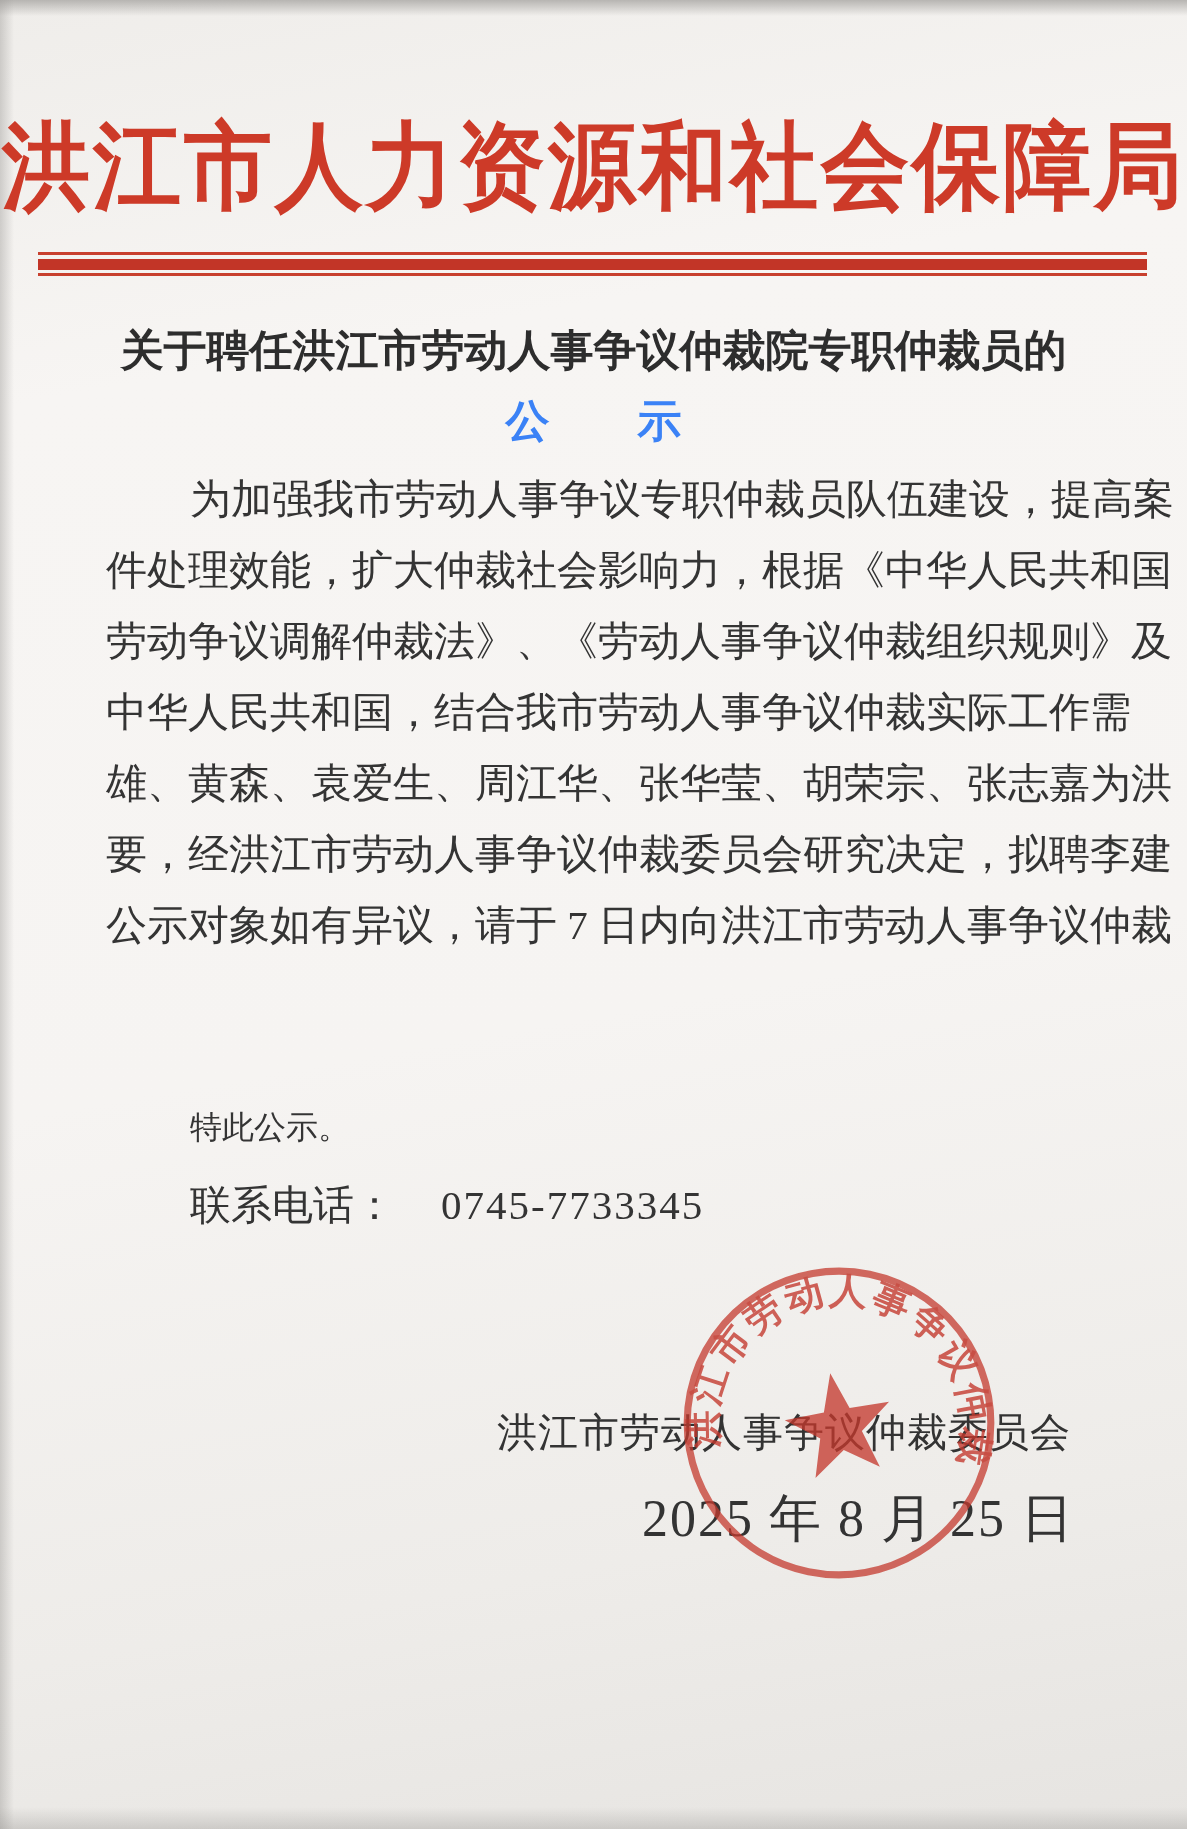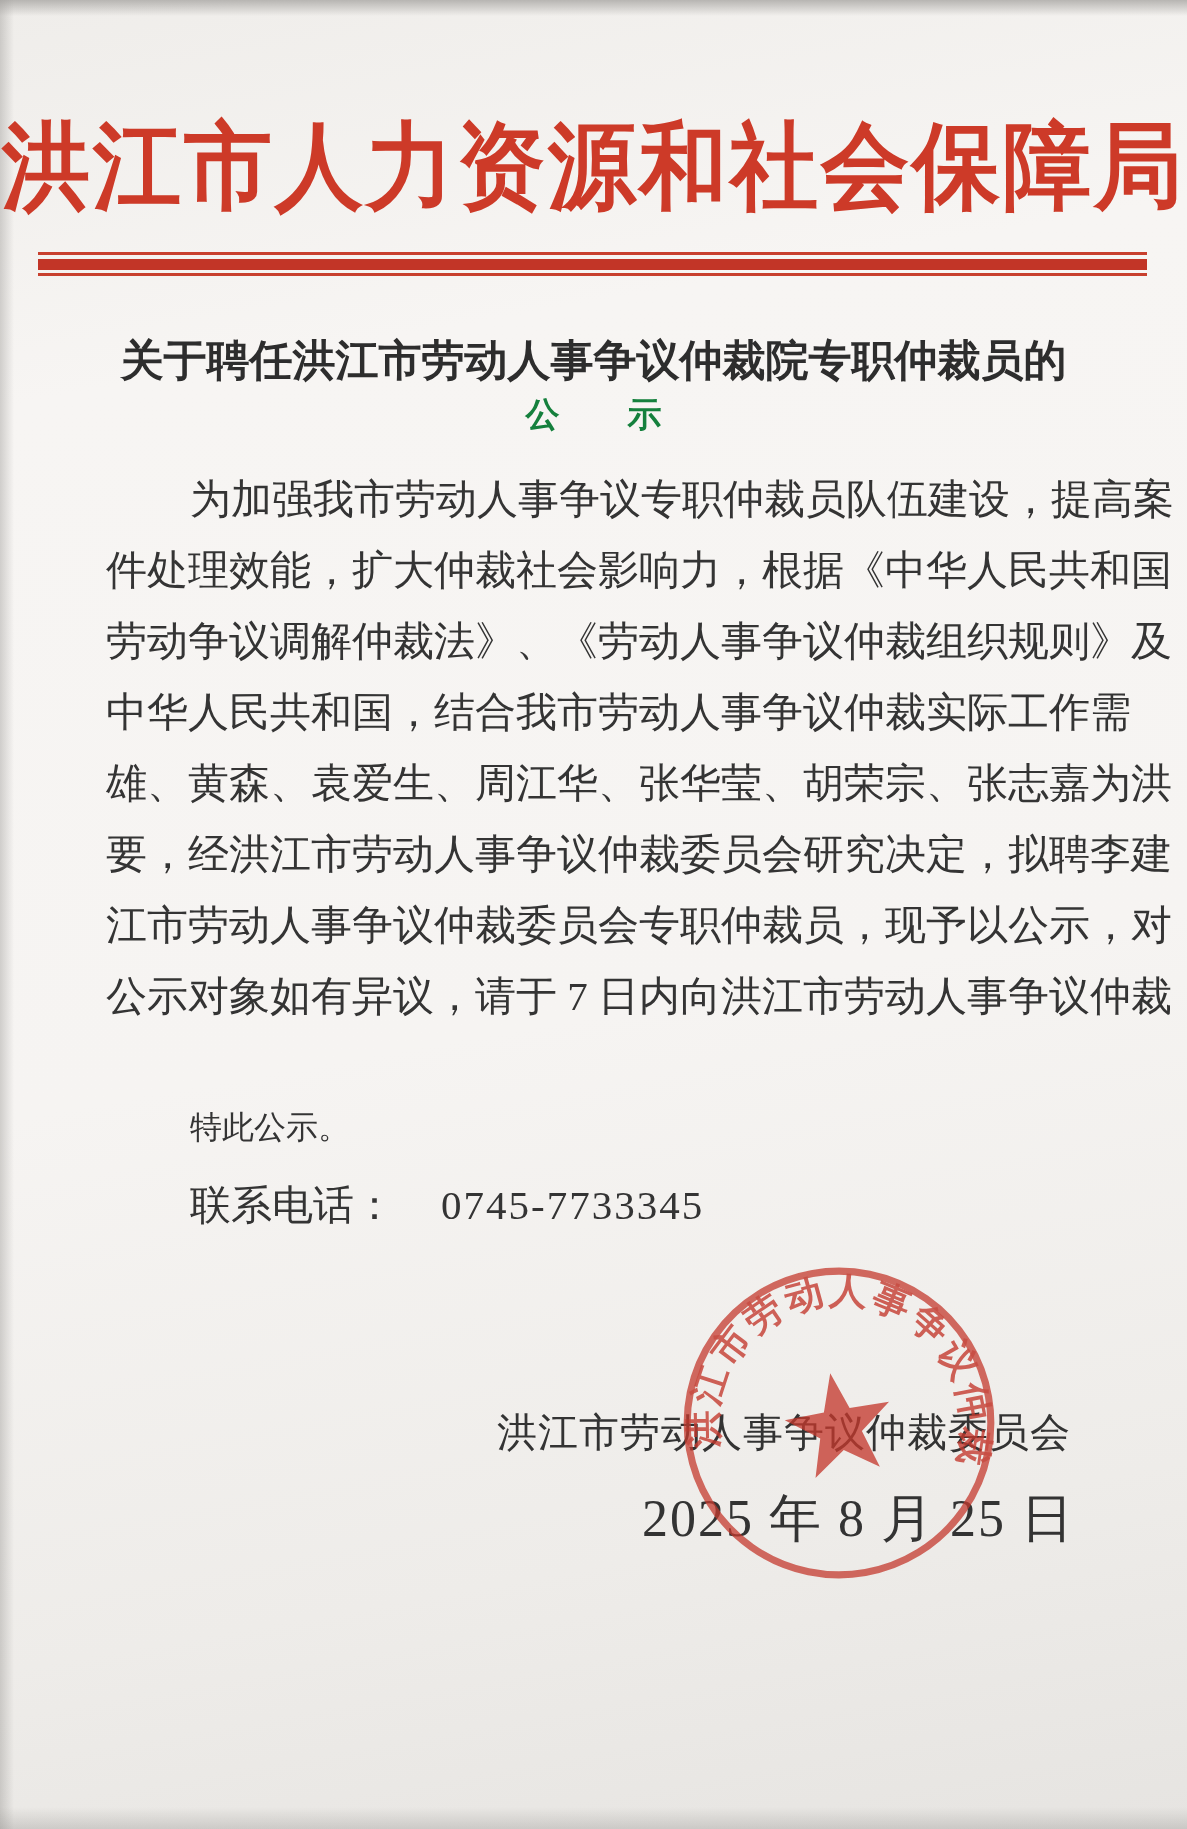--- a/index.html
+++ b/index.html
@@ -31,27 +31,26 @@
   .red-rule { position:absolute; top:252px; left:38px; right:40px; }
   .red-rule .thin { height:3px; background:#c8402e; }
   .red-rule .thick { height:11px; background:#c23527; margin:4px 0 3px 0; }
 
   .doc-title {
     position:absolute; top:322px; left:60px; right:60px;
     text-align:center;
     font-family:"Liberation Sans", sans-serif;
     font-weight:700; font-size:43px; color:#2d2d2d;
     white-space:nowrap;
-    margin-top:10px;
   }
   .doc-subtitle {
     position:absolute; top:392px; left:0; width:100%;
     text-align:center;
     font-family:"Liberation Sans", sans-serif;
-    font-weight:700; font-size:34px; color:#15803d;
+    font-weight:700; font-size:44px; color:#3b82f6;
   }
 
   .body-block { position:absolute; left:106px; top:464px; width:972px; }
   .body-line {
     height:71px; line-height:71px;
     font-size:41px; color:#343434;
     text-align:justify; text-align-last:justify;
     white-space:nowrap;
   }
   .body-line.indent { padding-left:84px; }
@@ -105,21 +104,20 @@
 <div class="doc-title">关于聘任洪江市劳动人事争议仲裁院专职仲裁员的</div>
 <div class="doc-subtitle">公　　示</div>
 
 <div class="body-block">
   <div class="body-line indent">为加强我市劳动人事争议专职仲裁员队伍建设，提高案</div>
   <div class="body-line">件处理效能，扩大仲裁社会影响力，根据《中华人民共和国</div>
   <div class="body-line">劳动争议调解仲裁法》、《劳动人事争议仲裁组织规则》及</div>
   <div class="body-line">中华人民共和国，结合我市劳动人事争议仲裁实际工作需</div>
   <div class="body-line">雄、黄森、袁爱生、周江华、张华莹、胡荣宗、张志嘉为洪</div>
   <div class="body-line">要，经洪江市劳动人事争议仲裁委员会研究决定，拟聘李建</div>
-  <div class="body-line">江市劳动人事争议仲裁委员会专职仲裁员，现予以公示，对</div>
   <div class="body-line">公示对象如有异议，请于 7 日内向洪江市劳动人事争议仲裁</div>
 </div>
 
 <div class="closing">特此公示。</div>
 
 <div class="contact">
   <span>联系电话：</span><span class="number">0745-7733345</span>
 </div>
 
 <div class="signature">洪江市劳动人事争议仲裁委员会</div>

